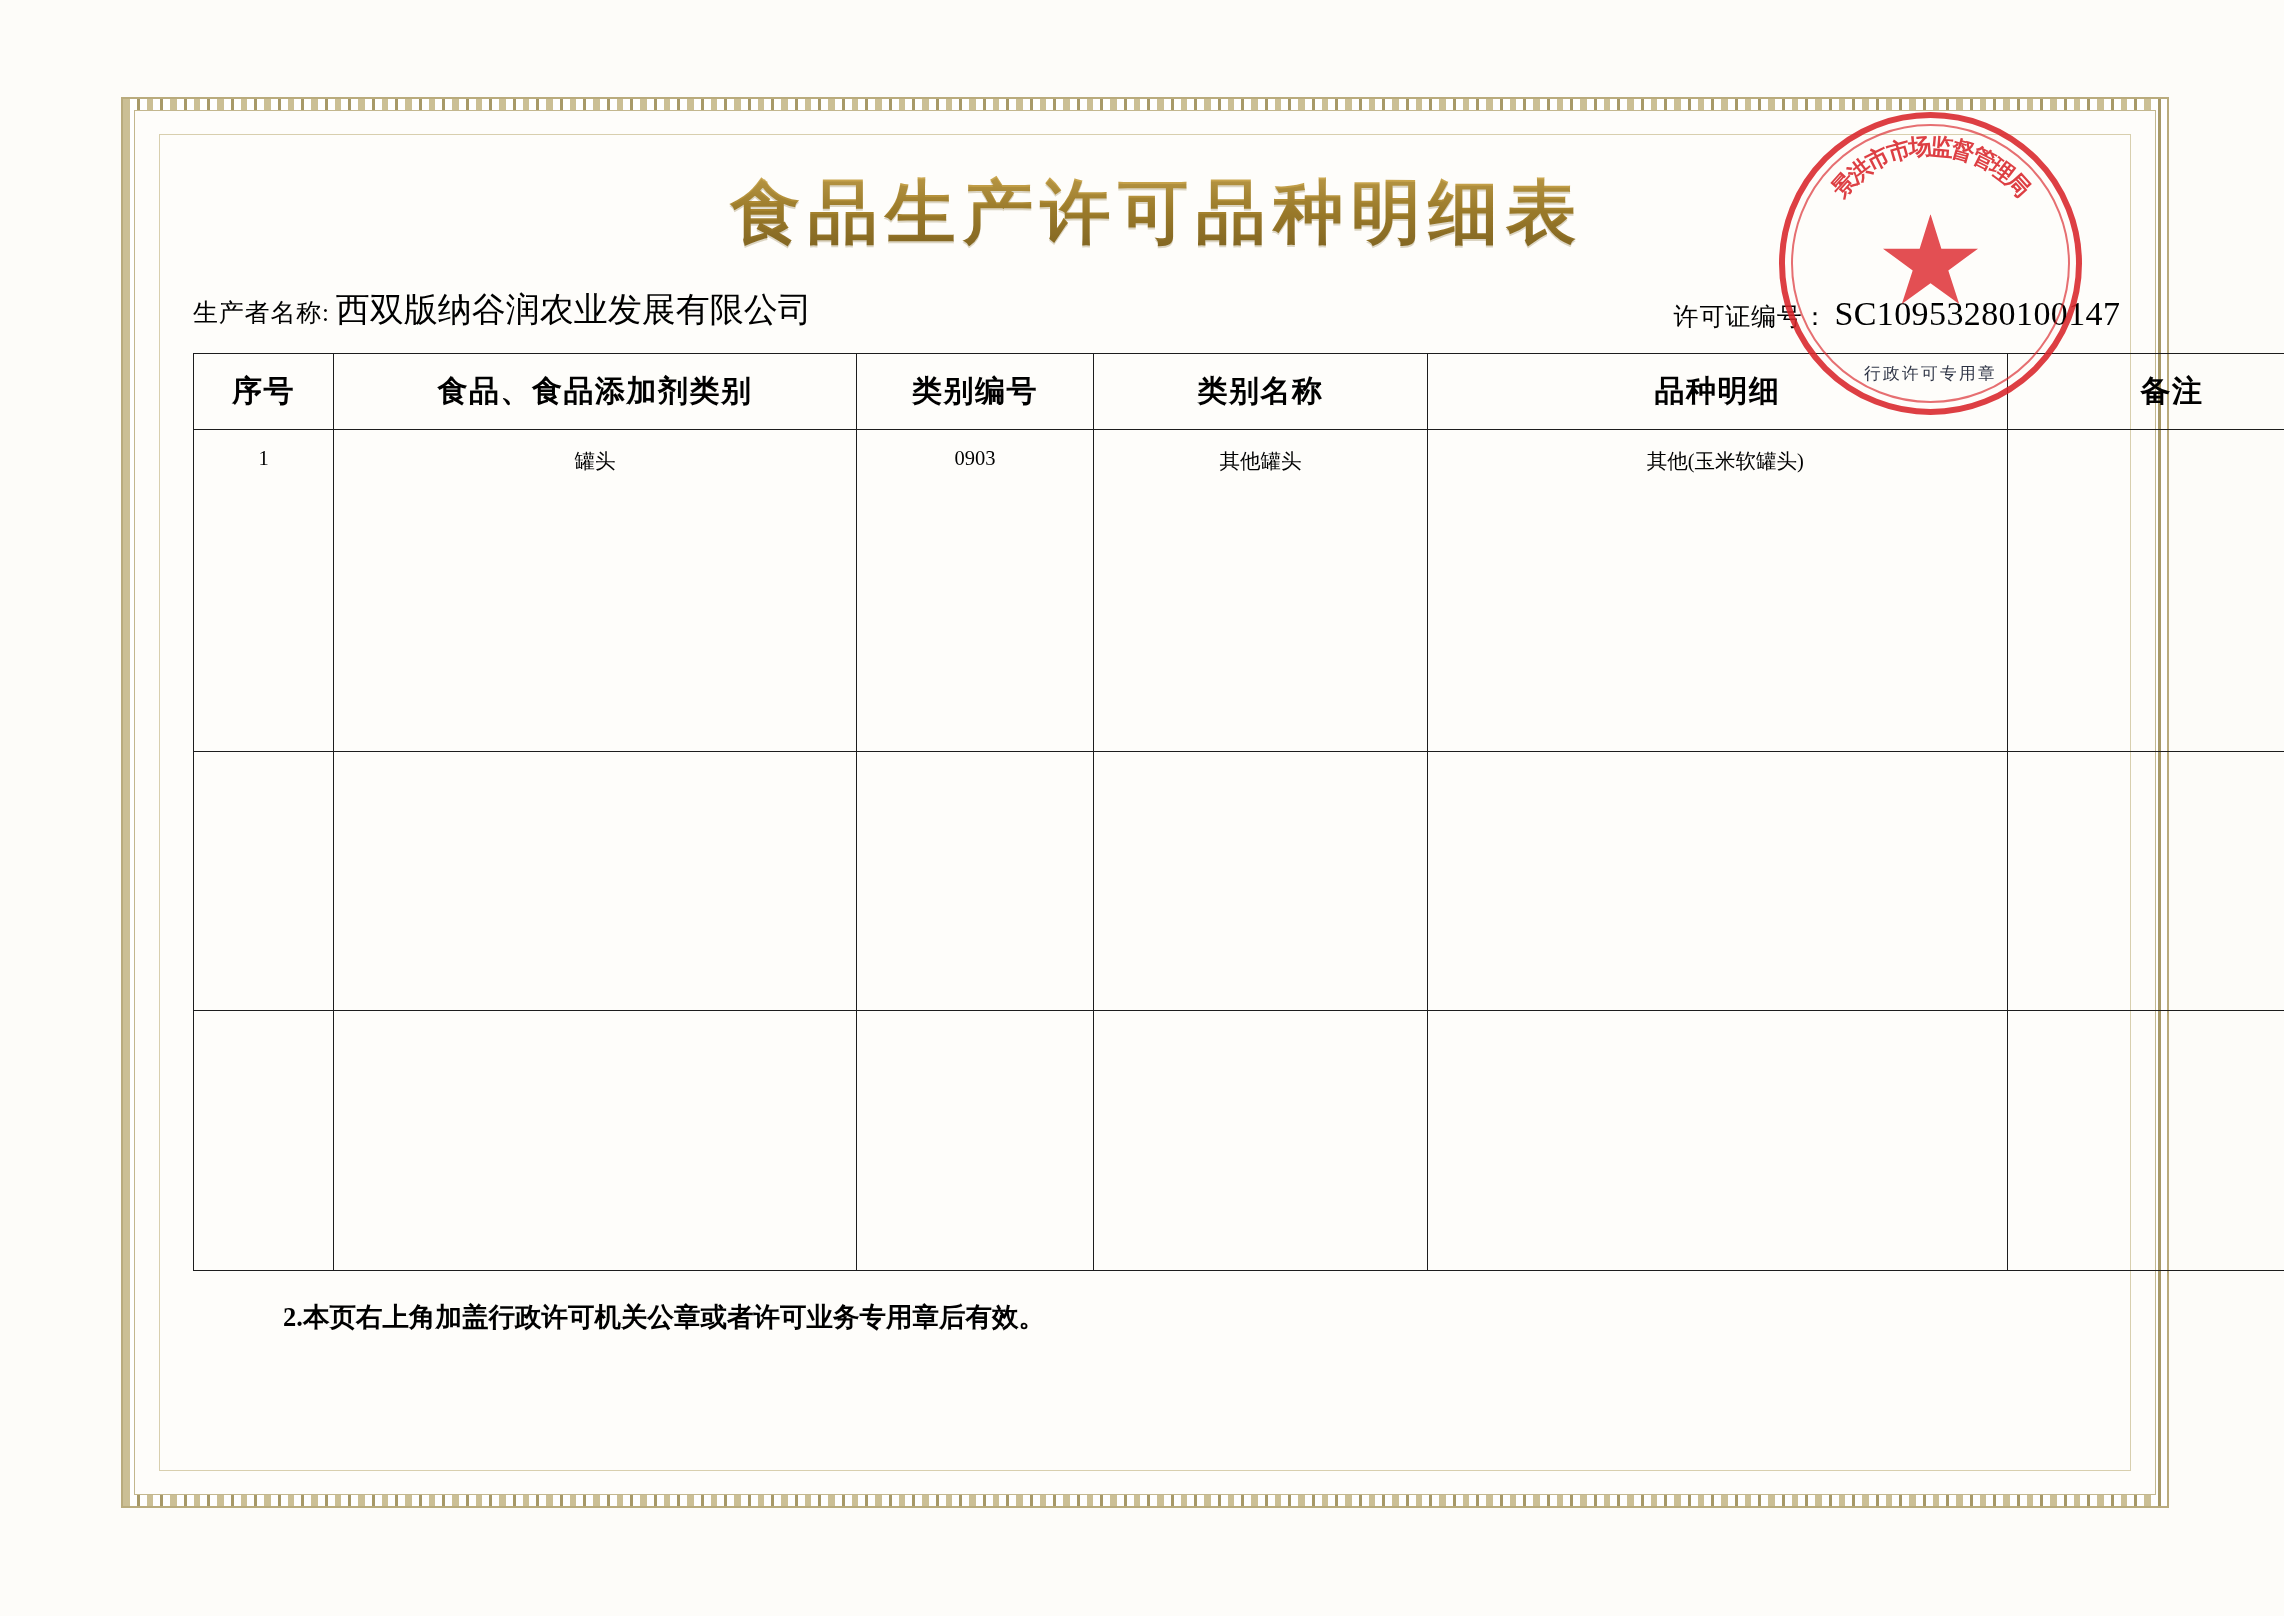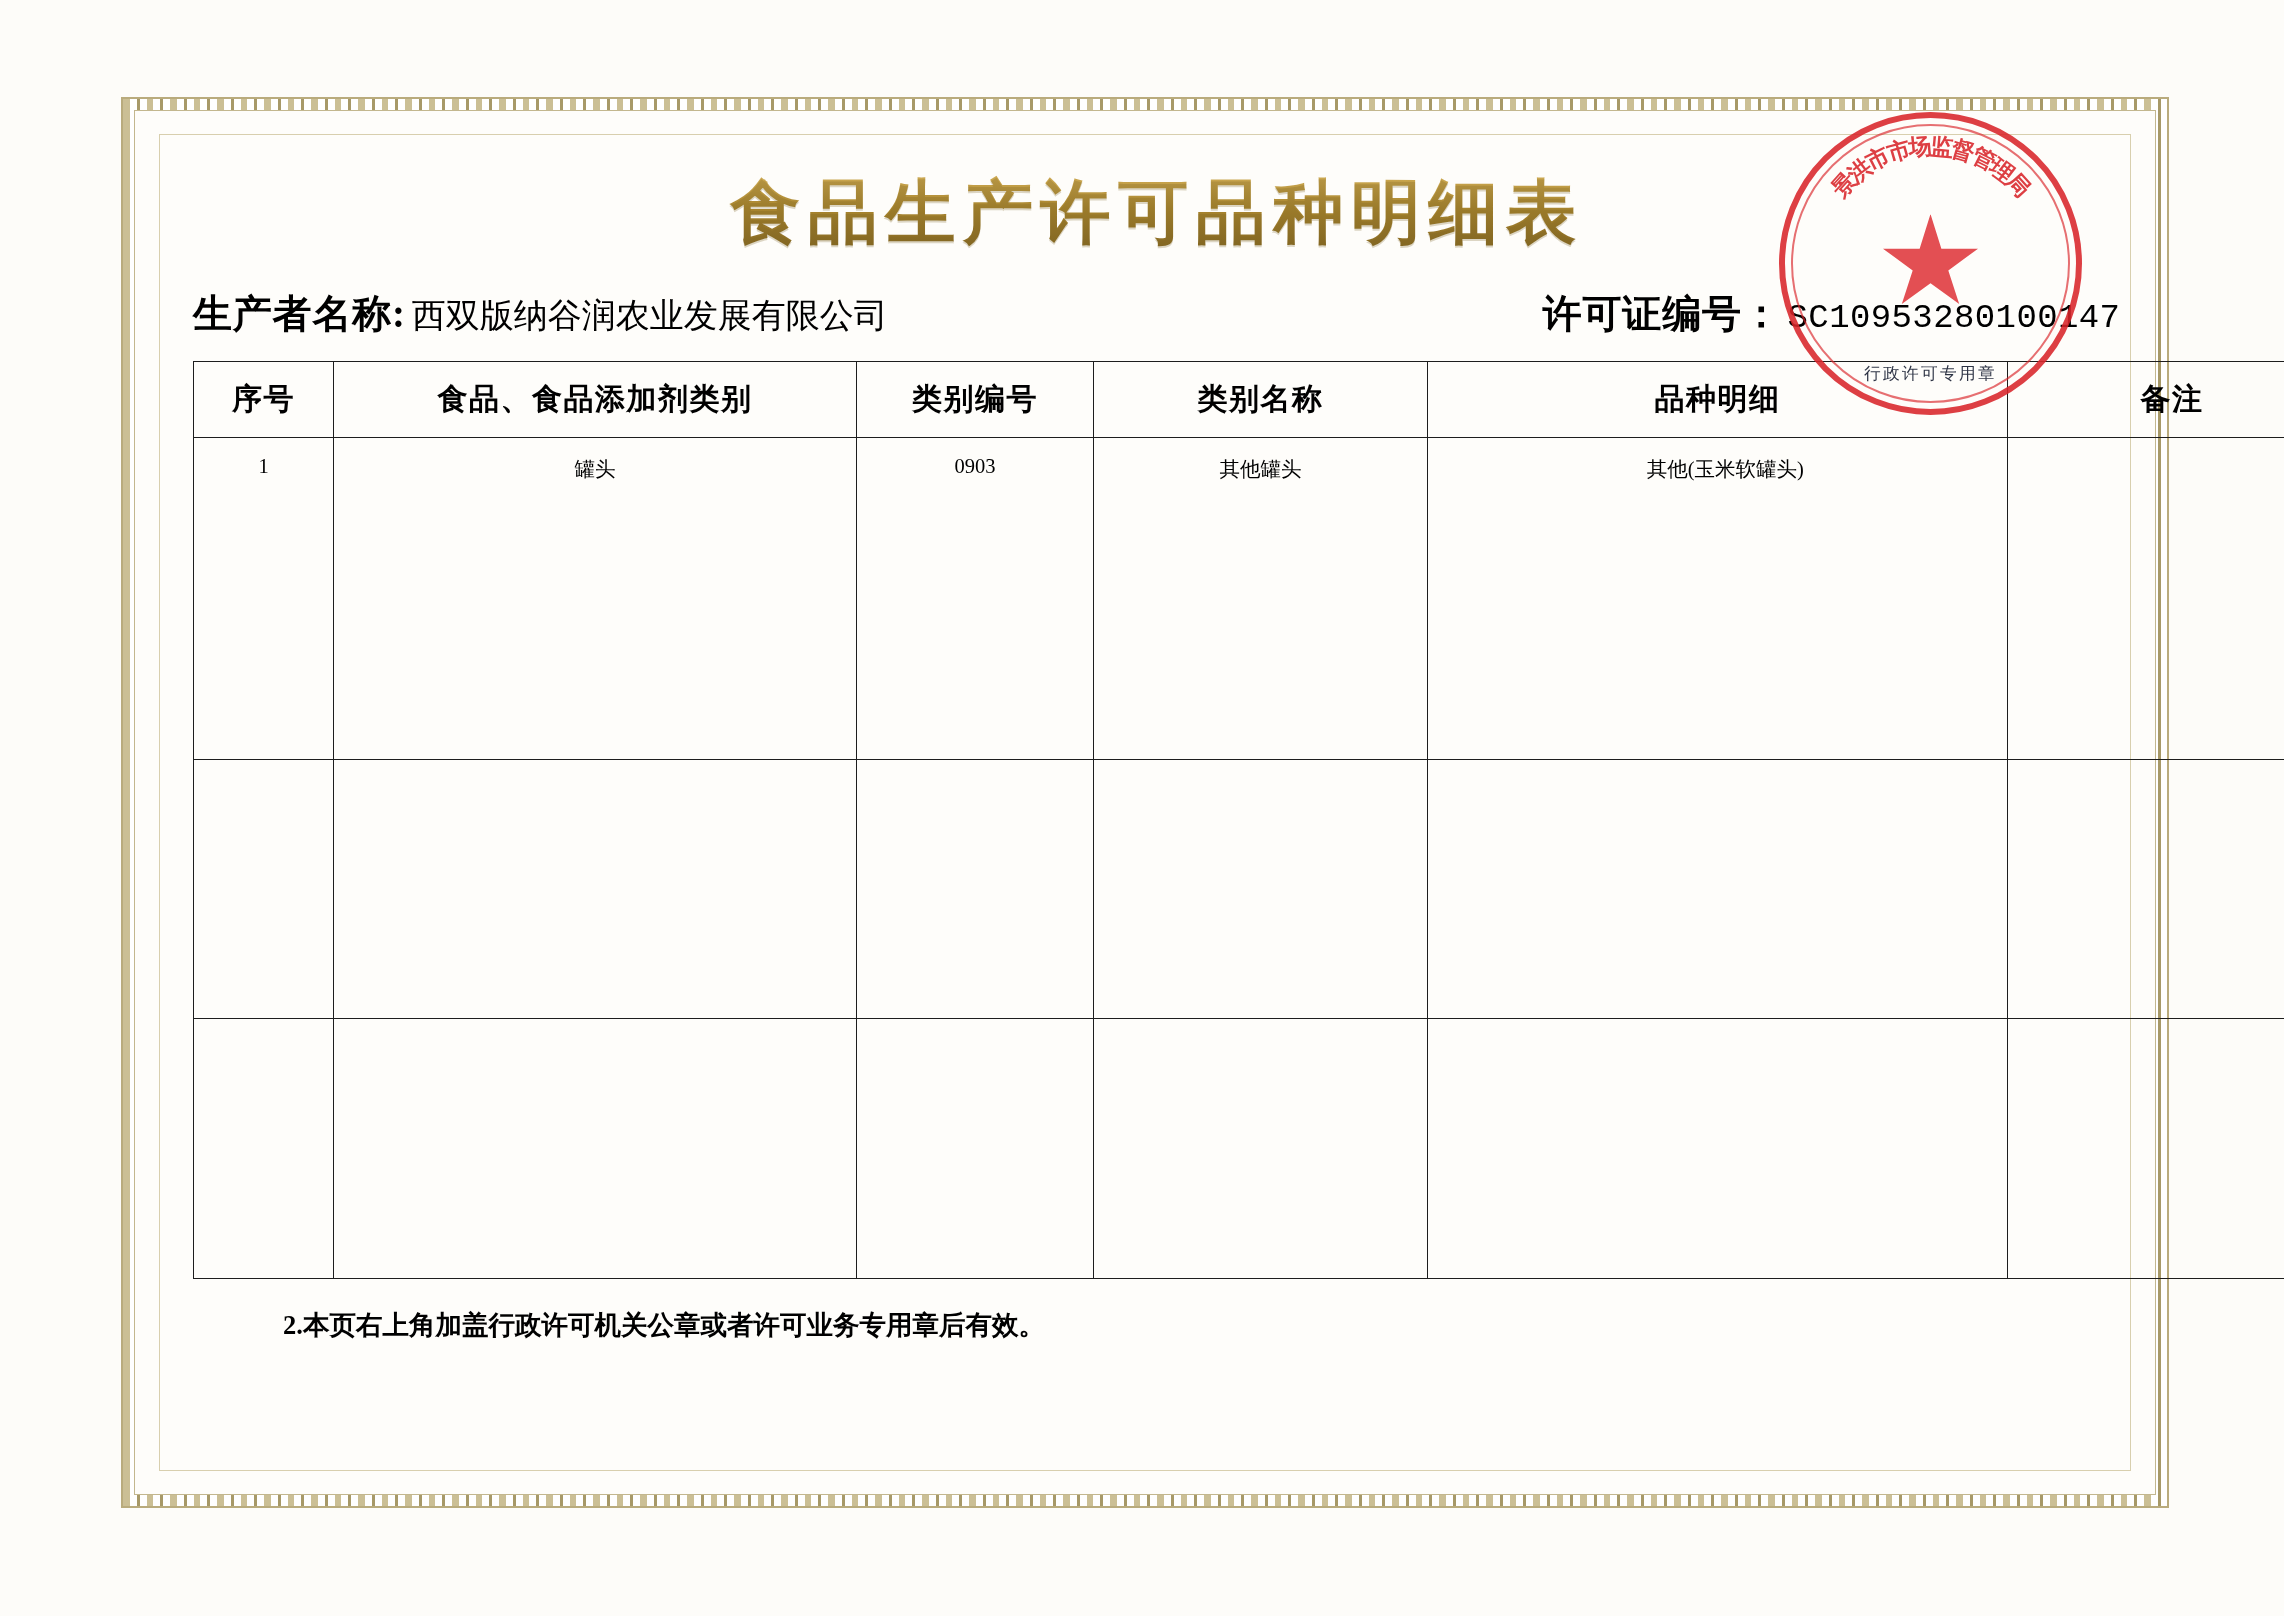--- a/index.html
+++ b/index.html
@@ -91,31 +91,31 @@
     align-items: flex-end;
     margin: 27px 7.6px 0 30px;
     font-size: 28px;
   }
   .meta-left, .meta-right {
     display: flex;
     align-items: baseline;
     white-space: nowrap;
   }
   .meta-label {
-    font-weight: bold;
-    font-size: 39px;
+    font-weight: normal;
+    font-size: 25px;
     letter-spacing: 0.8px;
   }
   .meta-value {
     font-size: 34px;
     margin-left: 6px;
     letter-spacing: 0px;
   }
   .meta-value.code {
-    font-family: Liberation Mono, monospace;
+    font-family: Liberation Serif, serif;
     letter-spacing: 0.4px;
   }
 
   
   table.detail {
     margin: 20px 0 0 30px;
     width: 2144px;
     border-collapse: collapse;
     table-layout: fixed;
   }

